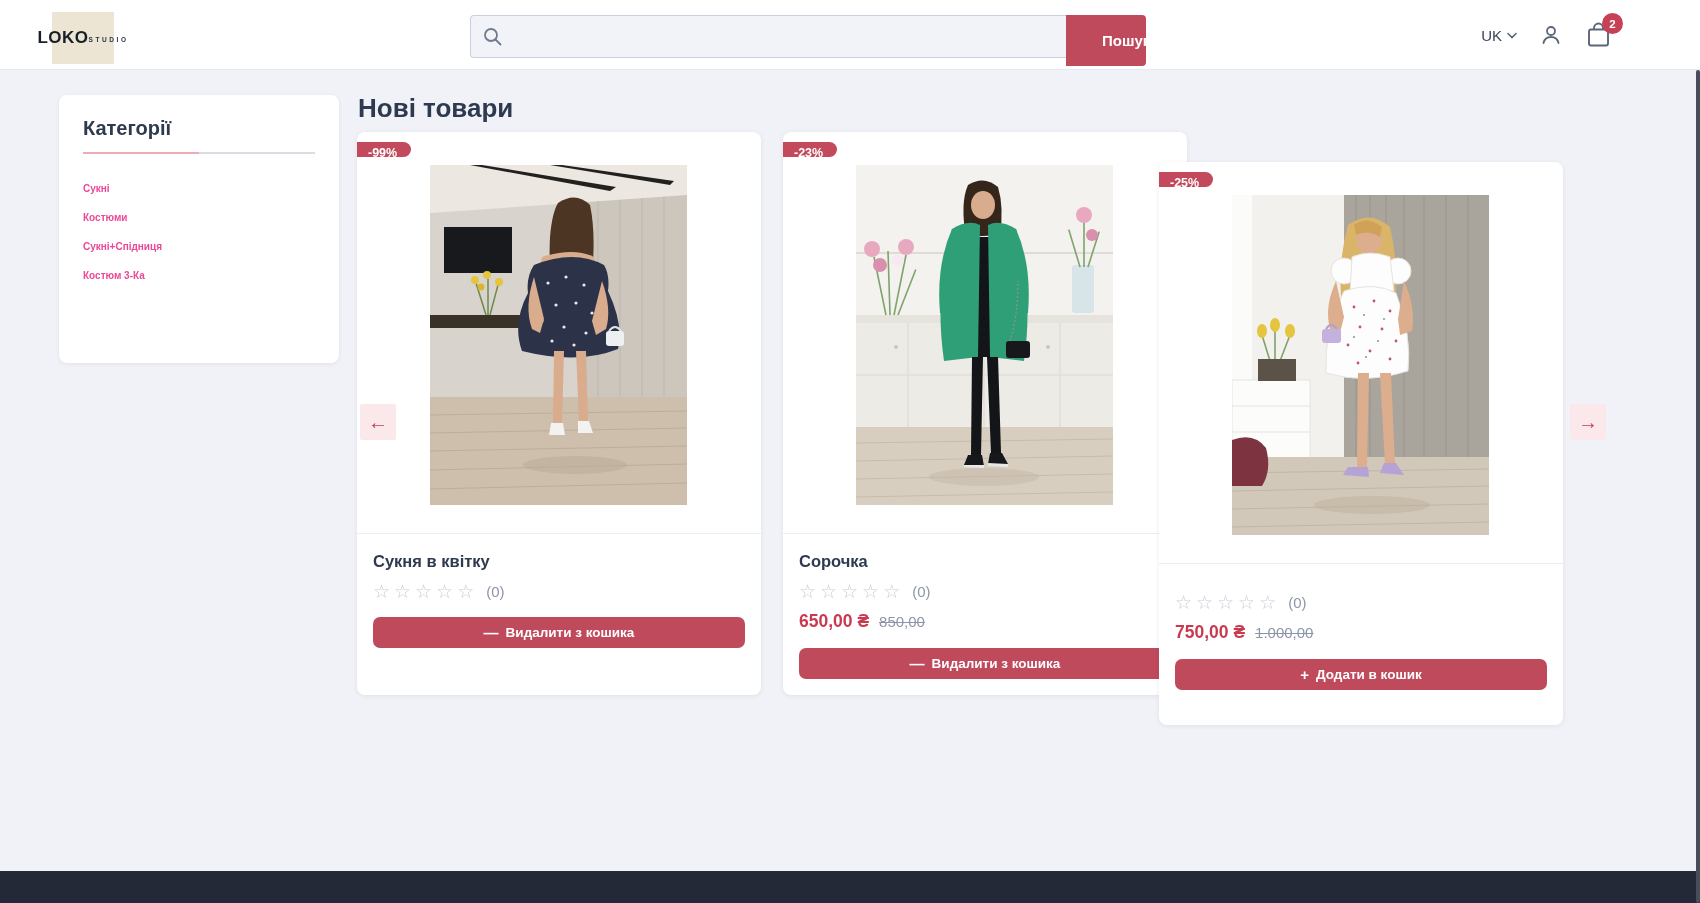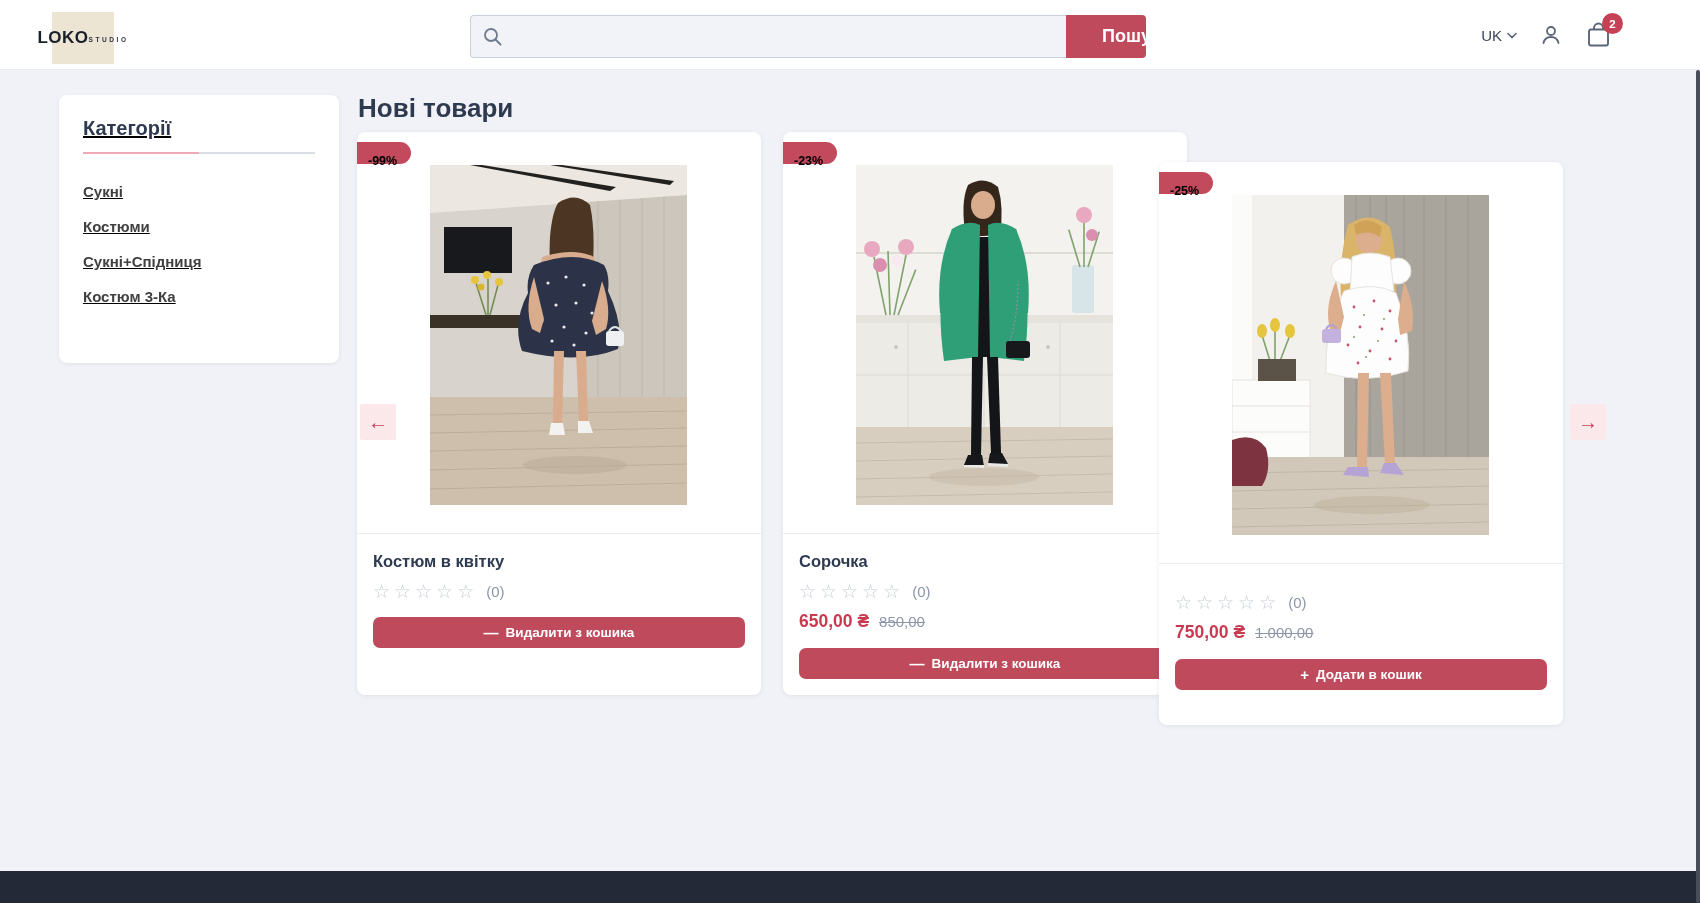--- a/index.html
+++ b/index.html
@@ -8,40 +8,40 @@
   #page { position:relative; width:1700px; height:903px; background:#f0f2f7; overflow:hidden; }
 
   
   .header { position:absolute; left:0; top:0; width:1700px; height:70px; background:#ffffff; border-bottom:1px solid #e7eaef; z-index:5; }
   .logo { position:absolute; left:52px; top:12px; width:62px; height:52px; background:#ece5d4; display:flex; flex-direction:row; align-items:center; justify-content:center; z-index:6; }
   .logo-title { font-size:17px; font-weight:bold; color:#191f29; letter-spacing:0.5px; }
   .logo-sub { font-size:6.5px; font-weight:bold; color:#2c3340; letter-spacing:2.6px; margin-top:2px; }
   .search-wrap { position:absolute; left:470px; top:15px; width:676px; height:43px; display:flex; }
   .search-input { flex:1; height:43px; background:#f1f3f8; border:1px solid #c9d0db; border-right:none; border-radius:4px 0 0 4px; padding:0 12px 0 42px; font-size:15px; color:#3c4657; outline:none; font-family:"Liberation Sans",sans-serif; }
   .search-icon { position:absolute; left:12px; top:11px; width:21px; height:21px; pointer-events:none; }
-  .search-btn { width:80px; height:43px; background:#bf4a5c; color:#fff; border:none; font-weight:bold; font-size:18px; border-radius:0 4px 4px 0; cursor:pointer; font-family:"Liberation Sans",sans-serif;padding-left:36px; }
+  .search-btn { width:80px; height:51px; background:#bf4a5c; color:#fff; border:none; font-weight:bold; font-size:15px; border-radius:0 4px 4px 0; cursor:pointer; font-family:"Liberation Sans",sans-serif;padding-left:36px; }
   .hdr-right { position:absolute; right:88px; top:0; height:70px; display:flex; align-items:center; gap:22px; }
   .lang { display:flex; align-items:center; gap:5px; color:#3c4657; font-size:15px; cursor:pointer;margin-left:44px; }
   .icon-btn { display:flex; align-items:center; cursor:pointer; }
   .cart-wrap { position:relative; cursor:pointer; }
   .cart-badge { position:absolute; right:-11px; top:-8px; width:21px; height:21px; border-radius:50%; background:#c64156; color:#fff; font-size:11.5px; font-weight:bold; display:flex; align-items:center; justify-content:center; }
 
   
-  .sidebar { position:absolute; left:59px; top:95px; width:280px; height:268px; background:#fff; border-radius:8px; box-shadow:0 1px 4px rgba(25,35,60,0.07); padding:22px 24px;text-decoration:underline; }
+  .sidebar { position:absolute; left:59px; top:95px; width:280px; height:268px; background:#fff; border-radius:8px; box-shadow:0 1px 4px rgba(25,35,60,0.07); padding:22px 24px; }
   .sidebar-title { font-size:20px; font-weight:bold; color:#2e3a50; }
   .sidebar-rule { margin-top:12px; height:2px; background:#d9dde4; position:relative; }
   .sidebar-rule-accent { position:absolute; left:0; top:0; height:2px; width:50%; background:#f0a9b6; }
   .sidebar-list { margin-top:20px; list-style:none; }
-  .sidebar-item { font-size:15px; font-weight:bold; color:#404040; padding:9px 0; cursor:pointer; }
+  .sidebar-item { font-size:10px; font-weight:bold; color:#ec4899; padding:9px 0; cursor:pointer; }
 
   
   .main-title { position:absolute; left:358px; top:93px; font-size:26px; font-weight:bold; color:#2e3a50; }
   .card { position:absolute; top:132px; width:404px; height:563px; background:#fff; border-radius:8px; box-shadow:0 1px 5px rgba(25,35,60,0.08); }
   .card1 { left:357px; } .card2 { left:783px; } .card3 { left:1159px;margin-top:30px; }
-  .badge { position:absolute; left:0; top:10px; height:22px; line-height:22px; padding:8px 14px 0 11px; background:#c24a5c; color:#000000; font-size:12.5px; font-weight:bold; border-radius:0 12px 12px 0; z-index:2; }
+  .badge { position:absolute; left:0; top:10px; height:15px; line-height:22px; padding:0 14px 0 11px; background:#c24a5c; color:#ffffff; font-size:12.5px; font-weight:bold; border-radius:0 12px 12px 0; z-index:2; }
   .imgwrap { position:absolute; left:73px; top:33px; width:257px; height:340px; overflow:hidden; }
   .card-divider { position:absolute; left:0; top:401px; width:100%; border-top:1px solid #e9ecf1; }
   .card-info { position:absolute; left:0; top:401px; width:100%; padding:19px 16px 0; }
   .prod-name { font-size:16.5px; font-weight:bold; color:#2e3a50; }
   .stars-row { margin-top:11px; display:flex; align-items:center; }
   .stars { font-size:19px; color:#c6ccd6; letter-spacing:4px; line-height:1; }
   .rating-count { font-size:15px; color:#8d96a8; margin-left:8px; }
   .price-row { margin-top:10px; display:flex; align-items:baseline; }
   .price { font-size:17.5px; font-weight:bold; color:#c93a50; }
   .old-price { font-size:15px; color:#8d96a8; text-decoration:line-through; margin-left:10px; }
@@ -177,21 +177,21 @@
           <path d="M179,166 q6,-8 12,0" fill="none" stroke="#dfe3e8" stroke-width="2"></path>
           <path d="M124,186 l10,0 -2,72 -9,0z" fill="#d9ac8e"></path>
           <path d="M146,186 l10,0 2,70 -9,0z" fill="#d9ac8e"></path>
           <path d="M121,258 l12,0 2,12 -16,0z" fill="#f2f2f0"></path>
           <path d="M148,256 l11,0 4,12 -15,0z" fill="#f2f2f0"></path>
         </g>
       </svg>
     </div>
     <div class="card-divider"></div>
     <div class="card-info">
-      <div class="prod-name">Костюм в квітку</div>
+      <div class="prod-name">Сукня в квітку</div>
       <div class="stars-row">
         <span class="stars">☆☆☆☆☆</span>
         <span class="rating-count">(0)</span>
       </div>
       <button class="cart-btn">
         <span class="b-icon">—</span>
         <span>Видалити з кошика</span>
       </button>
     </div>
   </div>

